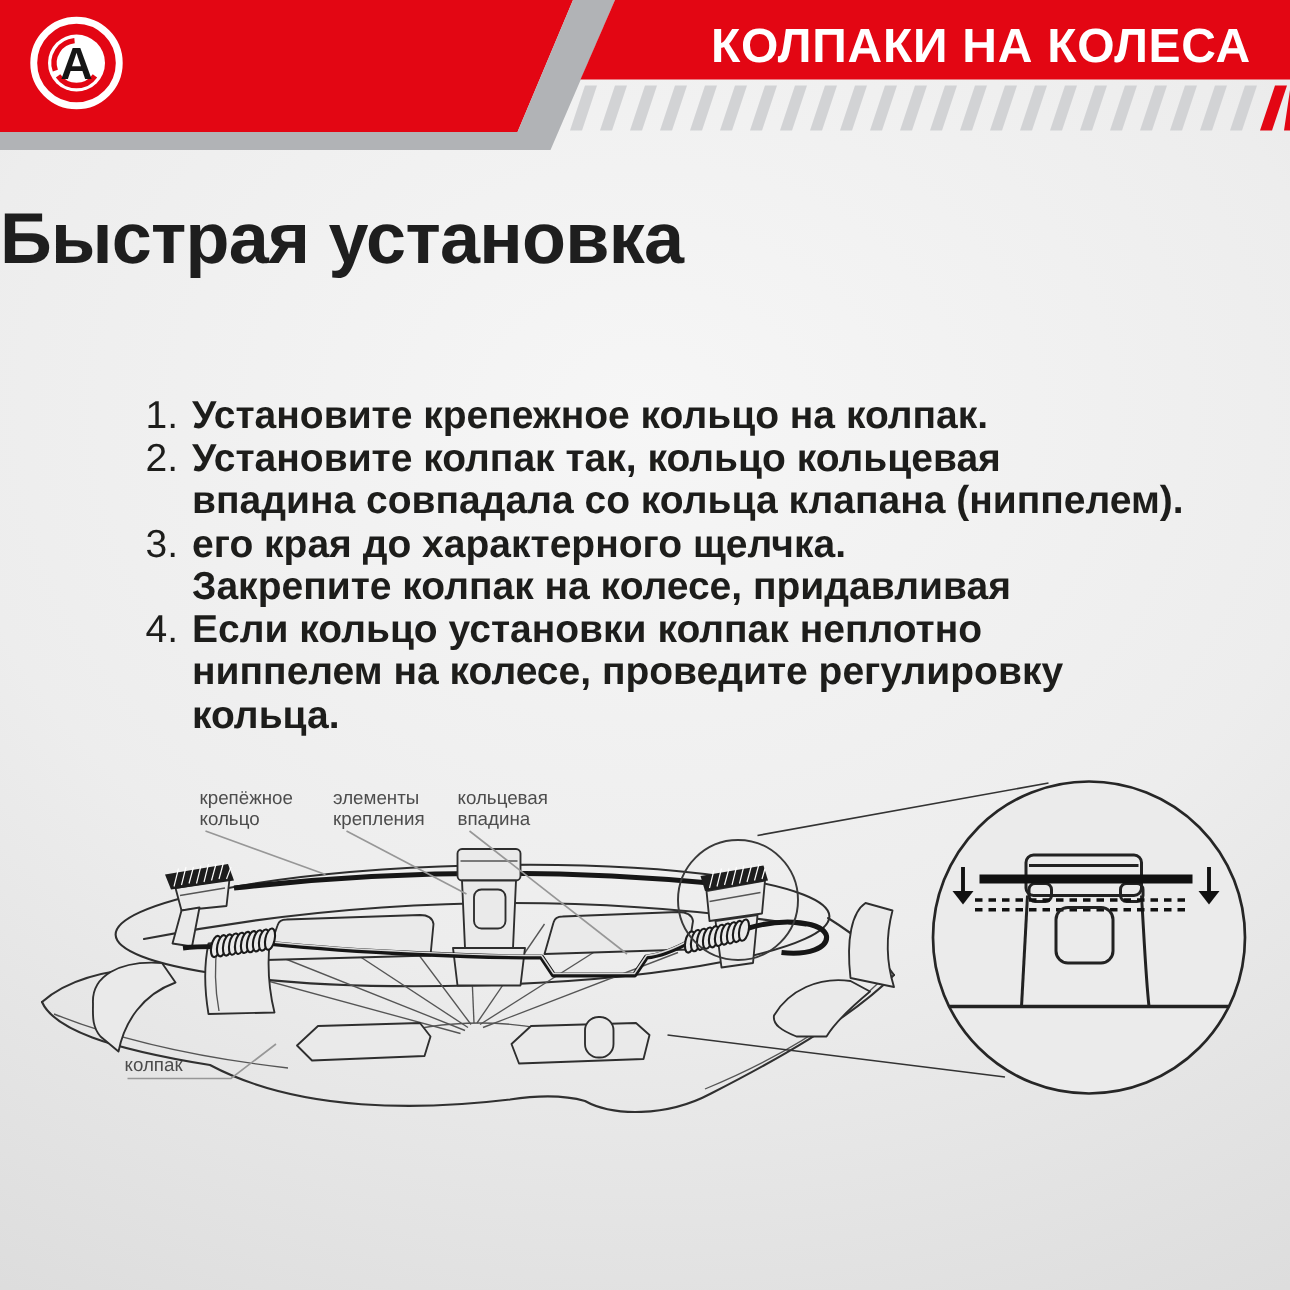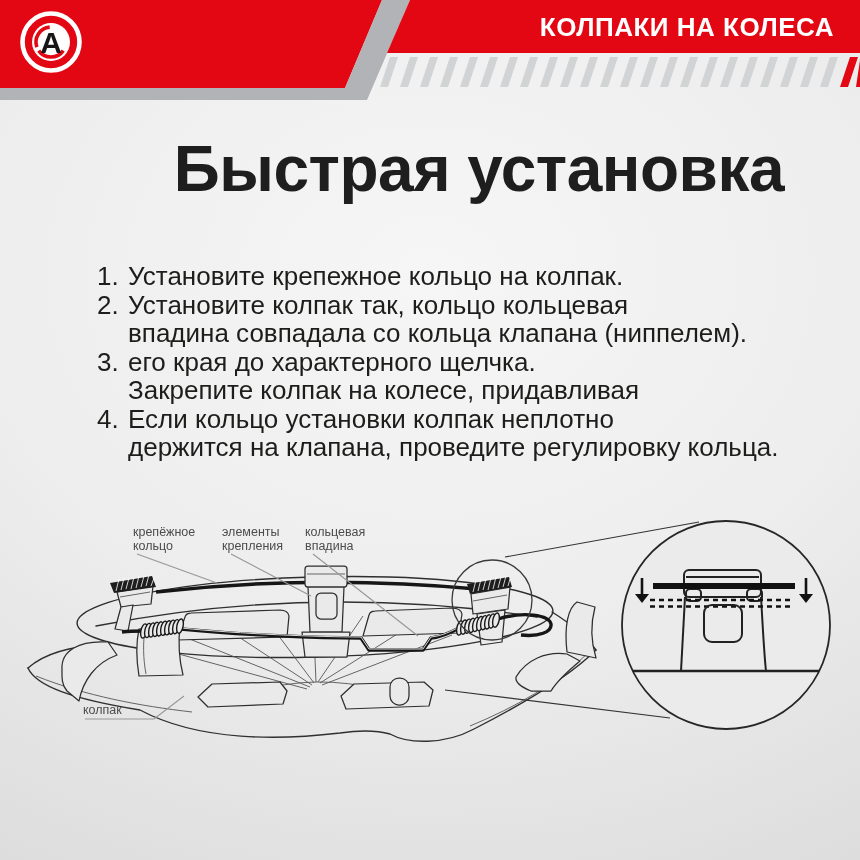--- a/index.html
+++ b/index.html
@@ -9,32 +9,32 @@
     background:radial-gradient(120% 95% at 50% 32%, #f6f6f6 0%, #ededed 45%, #dedede 80%, #d6d6d6 100%);
   }
   .header-svg{position:absolute;top:0;left:0;}
   .brand-name{
     position:absolute;left:108px;top:22px;color:#fff;
     font-size:31px;font-weight:800;letter-spacing:2px;white-space:nowrap;
   }
   .brand-name sup{font-size:12px;font-weight:700;vertical-align:18px;letter-spacing:0;}
   .product-tag{
     position:absolute;right:26px;top:12px;color:#fff;
-    font-size:26px;font-weight:700;letter-spacing:.5px;white-space:nowrap;
+    font-size:32px;font-weight:700;letter-spacing:.5px;white-space:nowrap;
   }
   .page-title{
-    position:absolute;left:0;top:132px;width:784px;text-align:right;
-    font-size:64px;font-weight:700;color:#1e1e1e;letter-spacing:-.5px;
+    position:absolute;left:0;top:132px;width:784px;text-align:left;
+    font-size:48px;font-weight:700;color:#1e1e1e;letter-spacing:-.5px;
   }
   .instructions{
     position:absolute;left:97px;top:262px;width:700px;
     font-size:26px;line-height:28.5px;color:#1d1d1b;
   }
   .instr-item{display:grid;grid-template-columns:31px 1fr;}
-  .instr-item .line{display:block;}
+  .instr-item .line{display:block;font-weight:bold;}
   .drawing-svg{position:absolute;left:0;top:500px;}
   svg text.dlabel{font-family:"Liberation Sans",sans-serif;font-size:12.5px;fill:#4c4c4c;}
   svg text.logo-letter{font-family:"Liberation Sans",sans-serif;font-weight:900;font-size:30px;fill:#161616;}
   .ln{stroke:#303030;stroke-width:1.4;fill:none;stroke-linecap:round;stroke-linejoin:round;}
   .ln-thin{stroke:#555;stroke-width:.9;fill:none;}
   .pad{fill:#eaeaea;stroke:#2e2e2e;stroke-width:1.25;stroke-linejoin:round;}
   .ringstroke{stroke:#161616;stroke-width:3.4;fill:none;stroke-linejoin:round;}
   .coil{fill:#eaeaea;stroke:#1a1a1a;stroke-width:1.4;}
   .leader{stroke:#979797;stroke-width:1.1;fill:none;}
   .mag{stroke:#222;stroke-width:2;fill:none;stroke-linejoin:round;}
@@ -87,21 +87,21 @@
       <span>3.</span>
       <span>
         <span class="line">его края до характерного щелчка.</span>
         <span class="line">Закрепите колпак на колесе, придавливая</span>
       </span>
     </div>
     <div class="instr-item">
       <span>4.</span>
       <span>
         <span class="line">Если кольцо установки колпак неплотно</span>
-        <span class="line">держится на клапана, проведите регулировку кольца.</span>
+        <span class="line">ниппелем на колесе, проведите регулировку кольца.</span>
       </span>
     </div>
   </div>
 
   <svg class="drawing-svg" width="860" height="260" viewBox="0 0 860 260">
 
     <ellipse cx="315" cy="117" rx="238" ry="40" transform="rotate(-1.5 315 117)" fill="none" stroke="#2e2e2e" stroke-width="1.4"></ellipse>
     <path class="ln" d="M96,126 Q315,83 537,117" stroke-width="1.1"></path>
 
     <path class="ringstroke" d="M156,92 Q315,74 477,89" stroke-width="3"></path>

